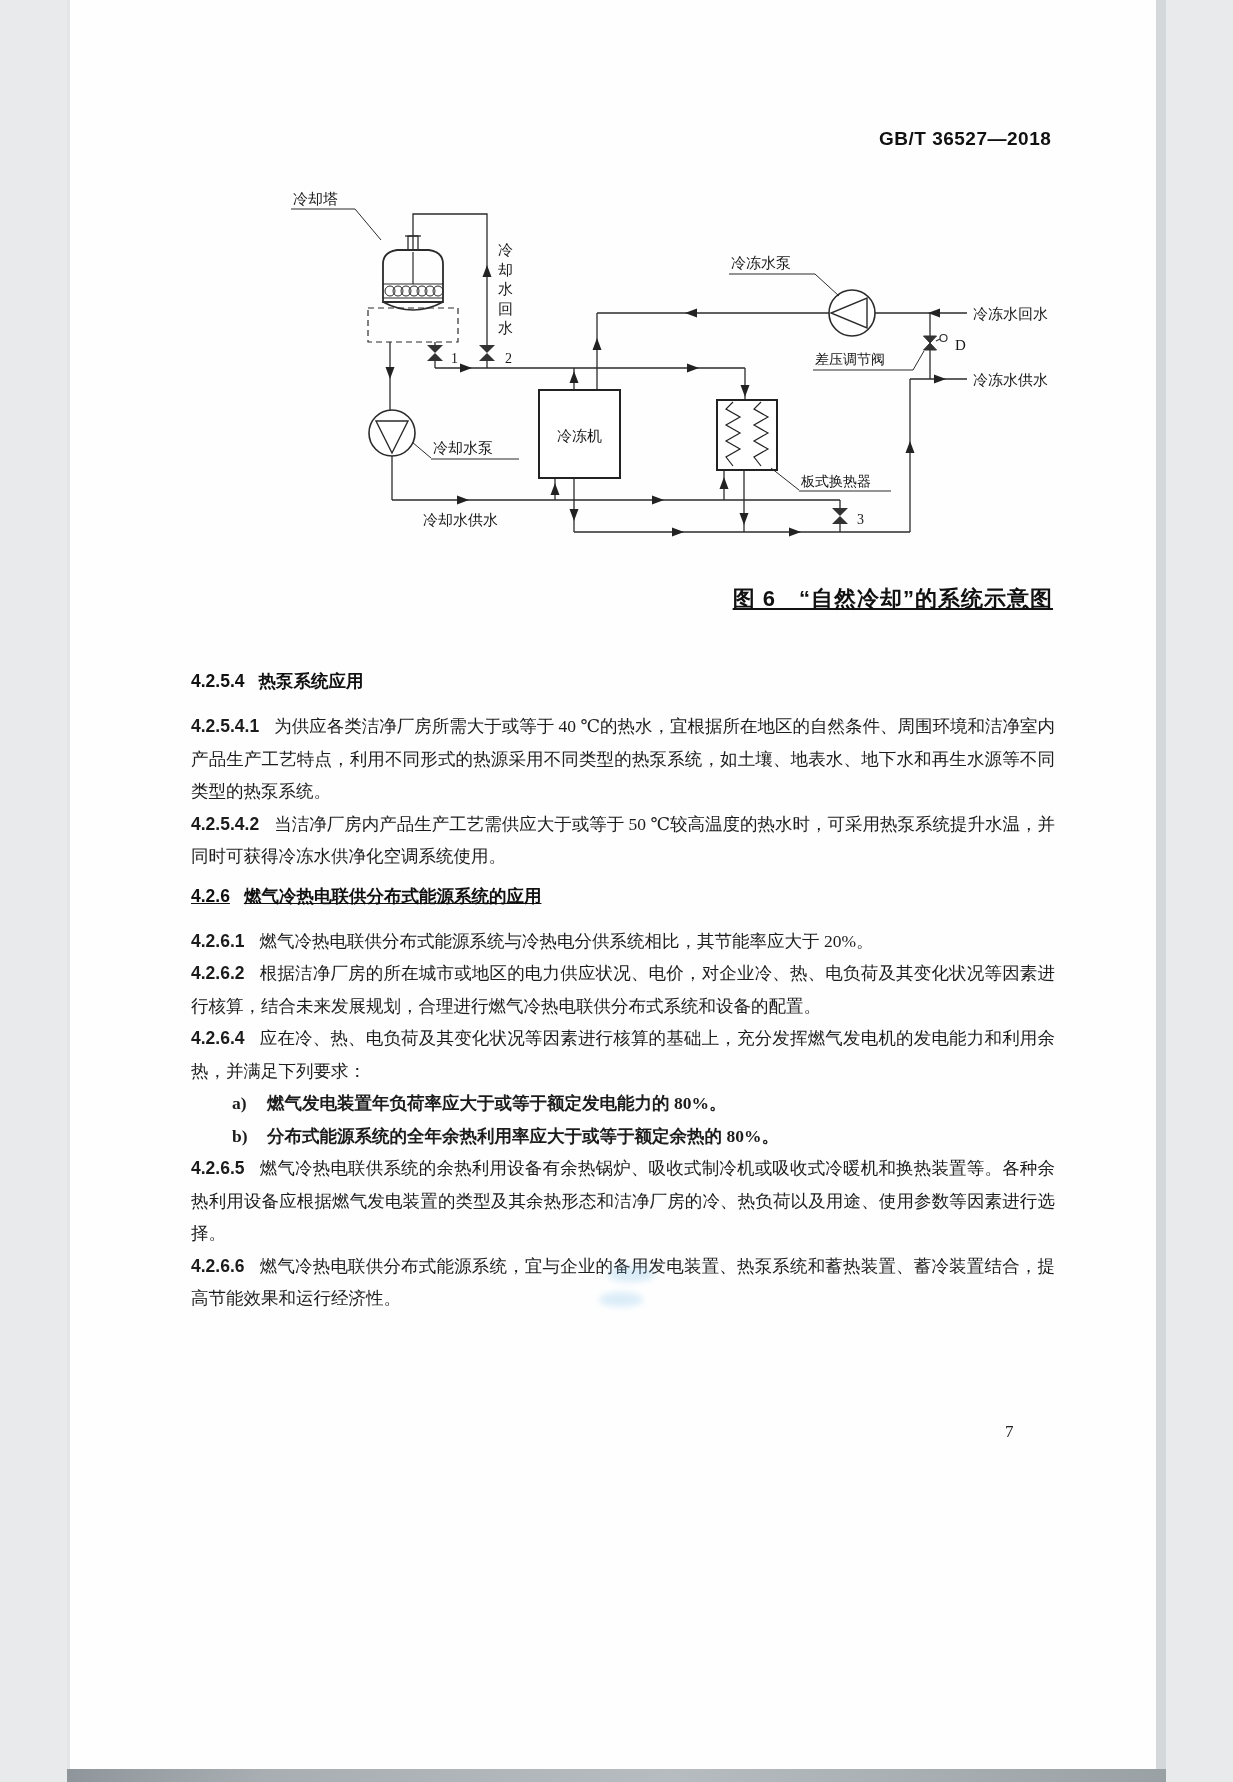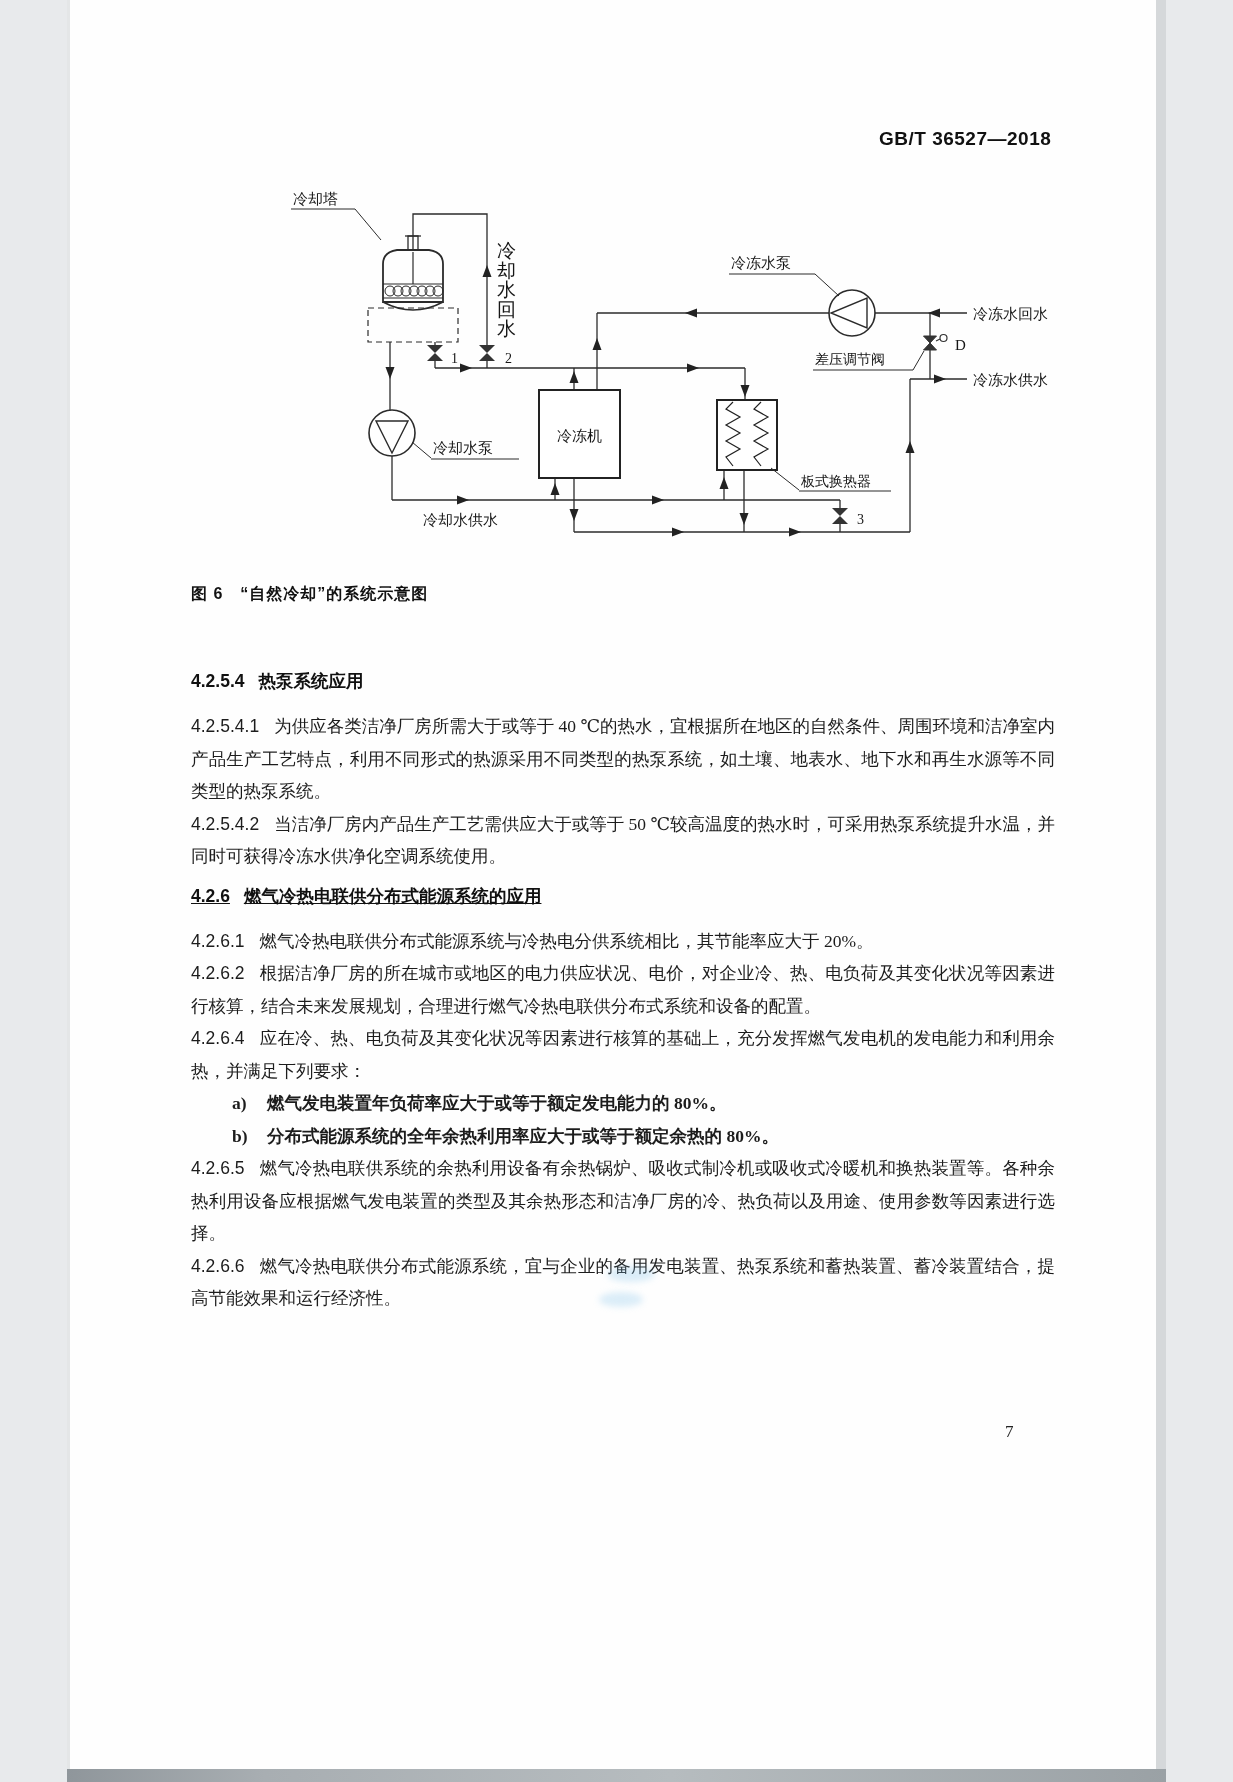--- a/index.html
+++ b/index.html
@@ -24,44 +24,44 @@
   .doc-num{
     position:absolute;left:812px;top:128px;
     font-family:"Liberation Sans","DejaVu Sans",sans-serif;
     font-weight:700;font-size:19px;letter-spacing:.5px;color:#111;
   }
 
   .diagram-svg{position:absolute;left:0;top:0;width:1233px;height:560px;}
   .diagram-svg text{font-family:"Liberation Serif","DejaVu Serif",serif;fill:#161616;}
   .vlabel{
     position:absolute;left:430px;top:241px;width:17px;
-    font-size:19px;line-height:19.5px;text-align:center;
+    font-size:15px;line-height:19.5px;text-align:center;
     word-break:break-all;color:#161616;
   }
 
   .fig-caption{
     position:absolute;left:124px;top:584px;width:862px;
-    text-align:left;font-family:"Liberation Sans","DejaVu Sans",sans-serif;
-    font-weight:700;font-size:16px;letter-spacing:1px;color:#111;
+    text-align:right;font-family:"Liberation Sans","DejaVu Sans",sans-serif;
+    font-weight:700;font-size:22px;letter-spacing:1px;color:#111;text-decoration:underline;
   }
 
   .text-col{
     position:absolute;left:124px;top:669px;width:864px;
     font-size:17.5px;line-height:32.5px;text-align:justify;
   }
   .text-col h3{
     font-family:"Liberation Sans","DejaVu Sans",sans-serif;
     font-size:17.5px;font-weight:700;color:#111;
     margin:0 0 17px 0;line-height:24px;text-align:left;
   }
   .text-col h3.spaced{margin-top:11px;text-decoration:underline;}
   .text-col p{margin:0;}
   .cnum{
     font-family:"Liberation Sans","DejaVu Sans",sans-serif;
-    font-weight:400;margin-right:15px;white-space:nowrap;
+    font-weight:700;margin-right:15px;white-space:nowrap;
   }
   .hnum{margin-right:14px;}
   .clause-list p{padding-left:41px;text-align:left;font-weight:bold;}
   .marker{display:inline-block;width:35px;font-family:"Liberation Serif",serif;}
 
   .page-num{
     position:absolute;left:938px;top:1422px;
     font-size:17px;color:#222;
   }
 </style>

